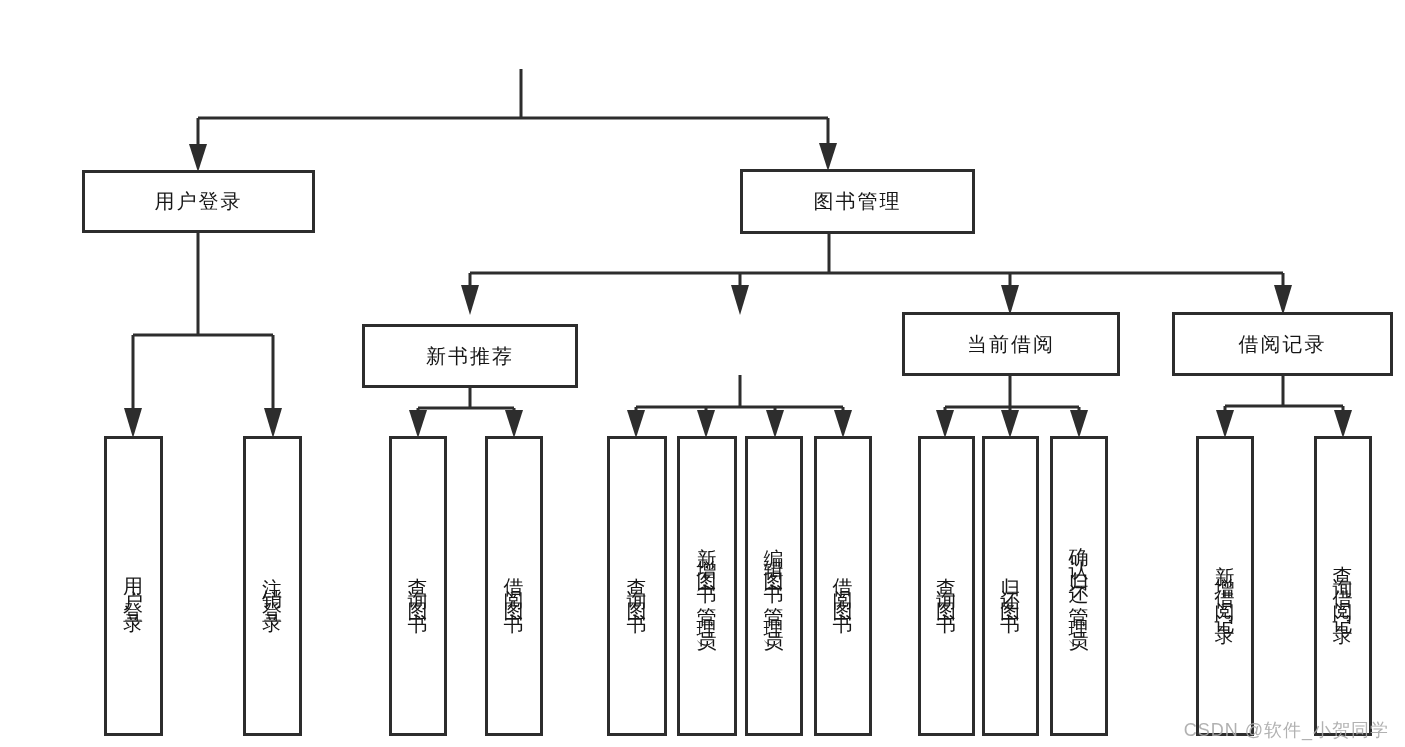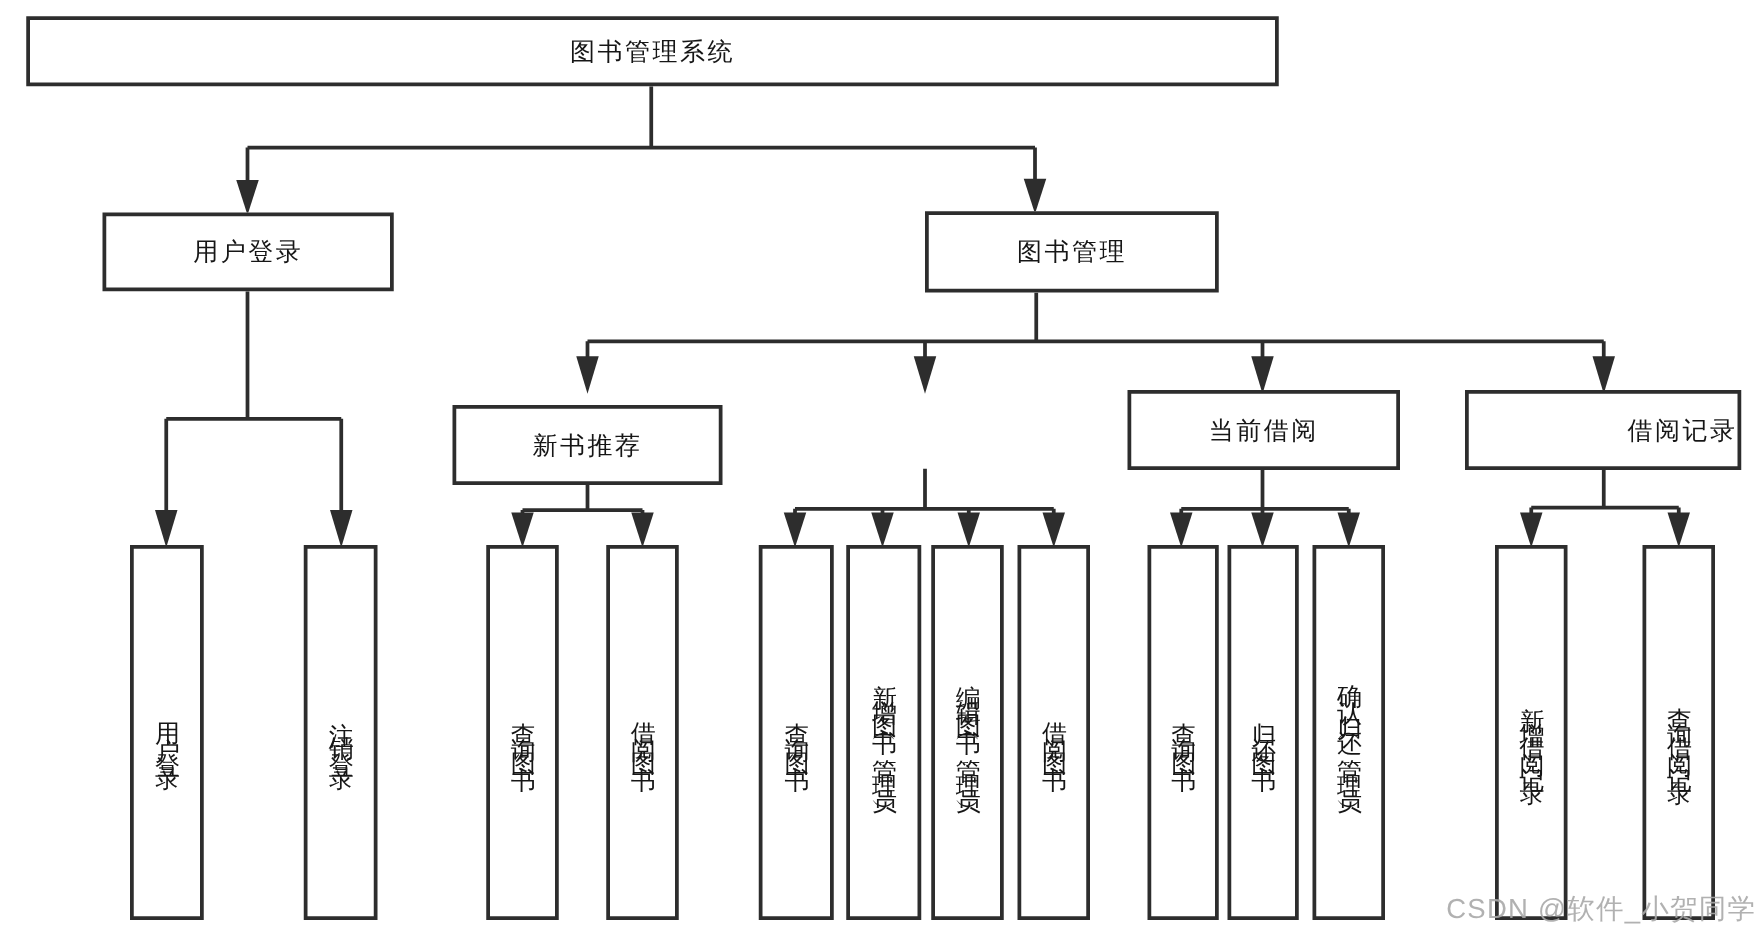--- a/index.html
+++ b/index.html
@@ -35,23 +35,23 @@
   .v-label {
     writing-mode: vertical-rl;
     text-orientation: mixed;
     font-size: 20px;
     letter-spacing: 12px;
     line-height: 1;
     white-space: nowrap;
   }
   .watermark {
     position: absolute;
-    right: 0;
+    right: 16px;
     bottom: 5px;
-    font-size: 22px;
+    font-size: 18px;
     letter-spacing: 1px;
     color: rgba(168,168,168,0.9);
     z-index: 3;
     white-space: nowrap;
   }
 </style>
 </head>
 <body>
 
 <div class="stage">
@@ -89,38 +89,35 @@
       <polygon points="766,410 784,410 775,438"></polygon>
       <polygon points="834,410 852,410 843,438"></polygon>
       <polygon points="936,410 954,410 945,438"></polygon>
       <polygon points="1001,410 1019,410 1010,438"></polygon>
       <polygon points="1070,410 1088,410 1079,438"></polygon>
       <polygon points="1216,410 1234,410 1225,438"></polygon>
       <polygon points="1334,410 1352,410 1343,438"></polygon>
     </g>
   </svg>
 
-  <div class="node" style="left:21px; top:13px; width:1002px; height:56px;">
-    <span class="h-label">图书管理系统</span>
-  </div>
 
   <div class="node" style="left:82px; top:170px; width:233px; height:63px;">
     <span class="h-label">用户登录</span>
   </div>
   <div class="node" style="left:740px; top:169px; width:235px; height:65px;">
     <span class="h-label">图书管理</span>
   </div>
 
   <div class="node" style="left:362px; top:324px; width:216px; height:64px;">
     <span class="h-label">新书推荐</span>
   </div>
   <div class="node" style="left:902px; top:312px; width:218px; height:64px;">
     <span class="h-label">当前借阅</span>
   </div>
-  <div class="node" style="left:1172px; top:312px; width:221px; height:64px;justify-content:flex-end;">
+  <div class="node" style="left:1172px; top:312px; width:221px; height:64px;">
     <span class="h-label">借阅记录</span>
   </div>
 
   <div class="node" style="left:104px; top:436px; width:59px; height:300px;">
     <span class="v-label">用户登录</span>
   </div>
   <div class="node" style="left:243px; top:436px; width:59px; height:300px;">
     <span class="v-label">注销登录</span>
   </div>
 

